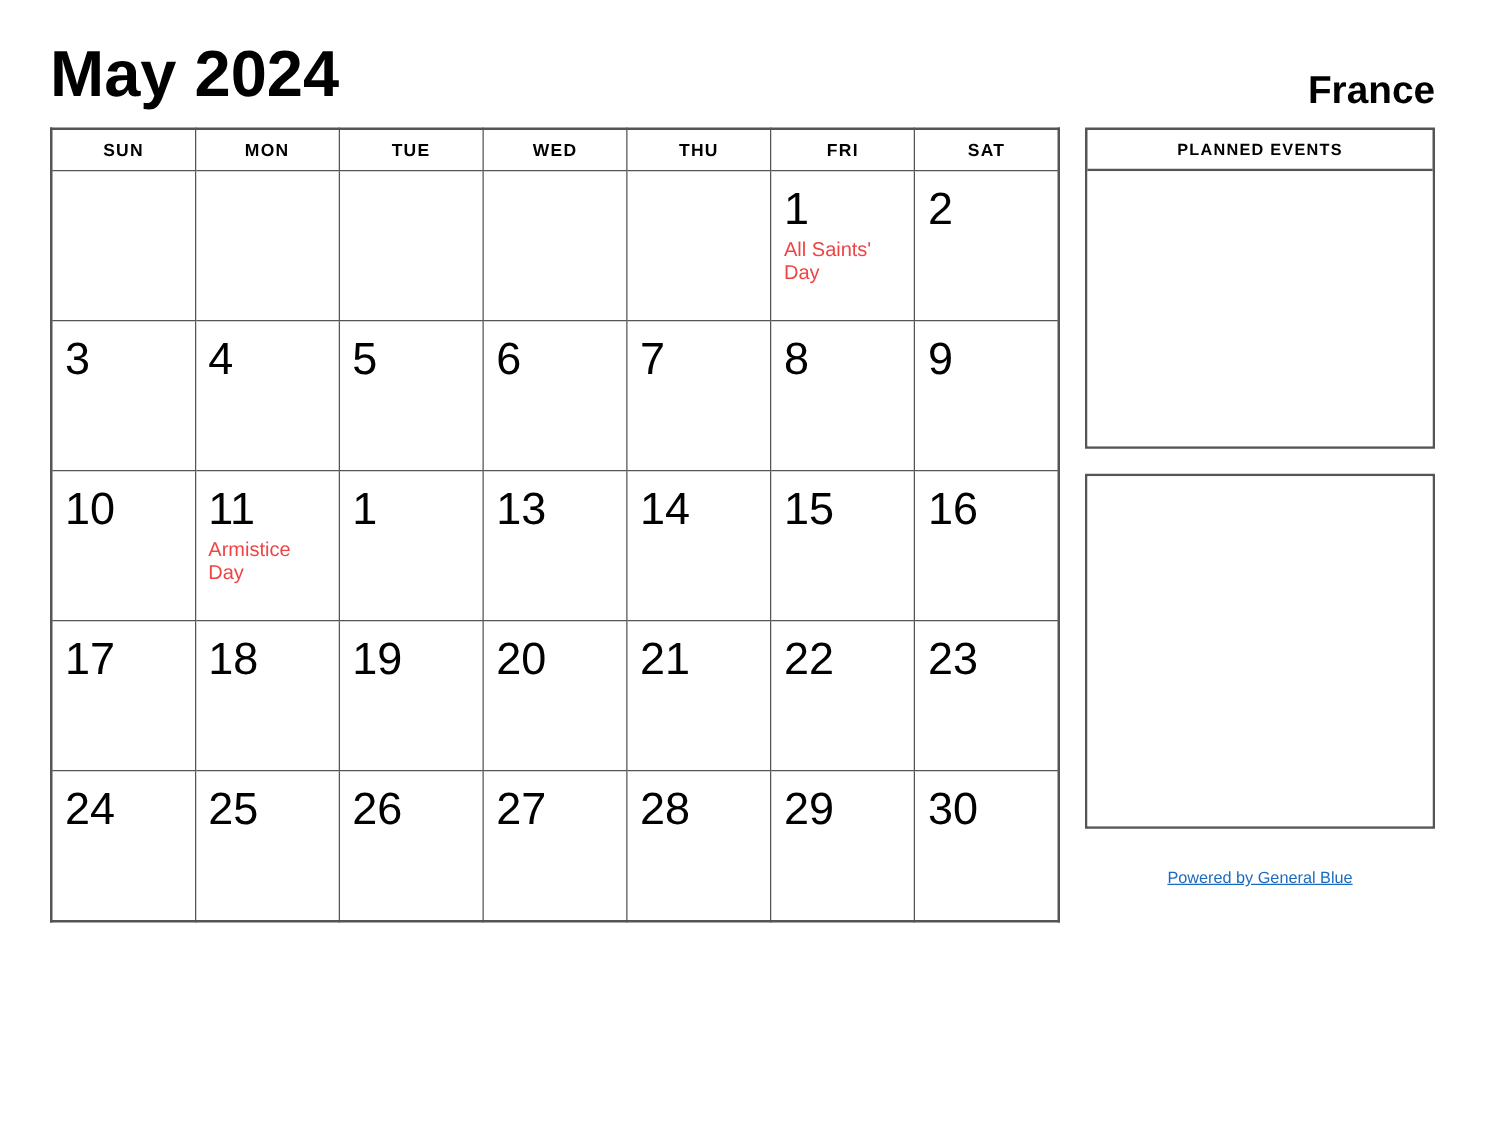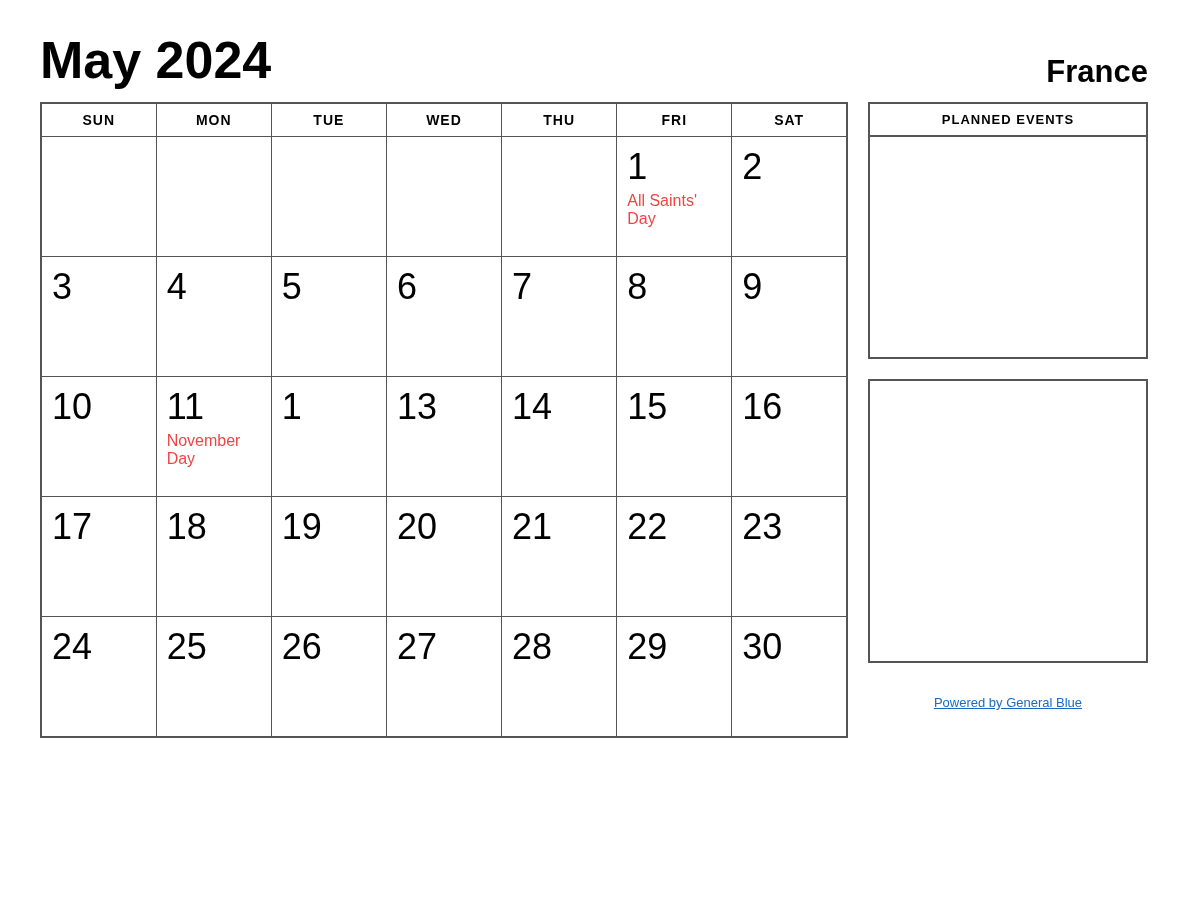--- a/index.html
+++ b/index.html
@@ -188,21 +188,21 @@
             <td>
               <span class="day-number">9</span>
             </td>
           </tr>
           <tr>
             <td>
               <span class="day-number">10</span>
             </td>
             <td>
               <span class="day-number">11</span>
-              <span class="holiday-name">November Day</span>
+              <span class="holiday-name">Armistice Day</span>
             </td>
             <td>
               <span class="day-number">1</span>
             </td>
             <td>
               <span class="day-number">13</span>
             </td>
             <td>
               <span class="day-number">14</span>
             </td>

